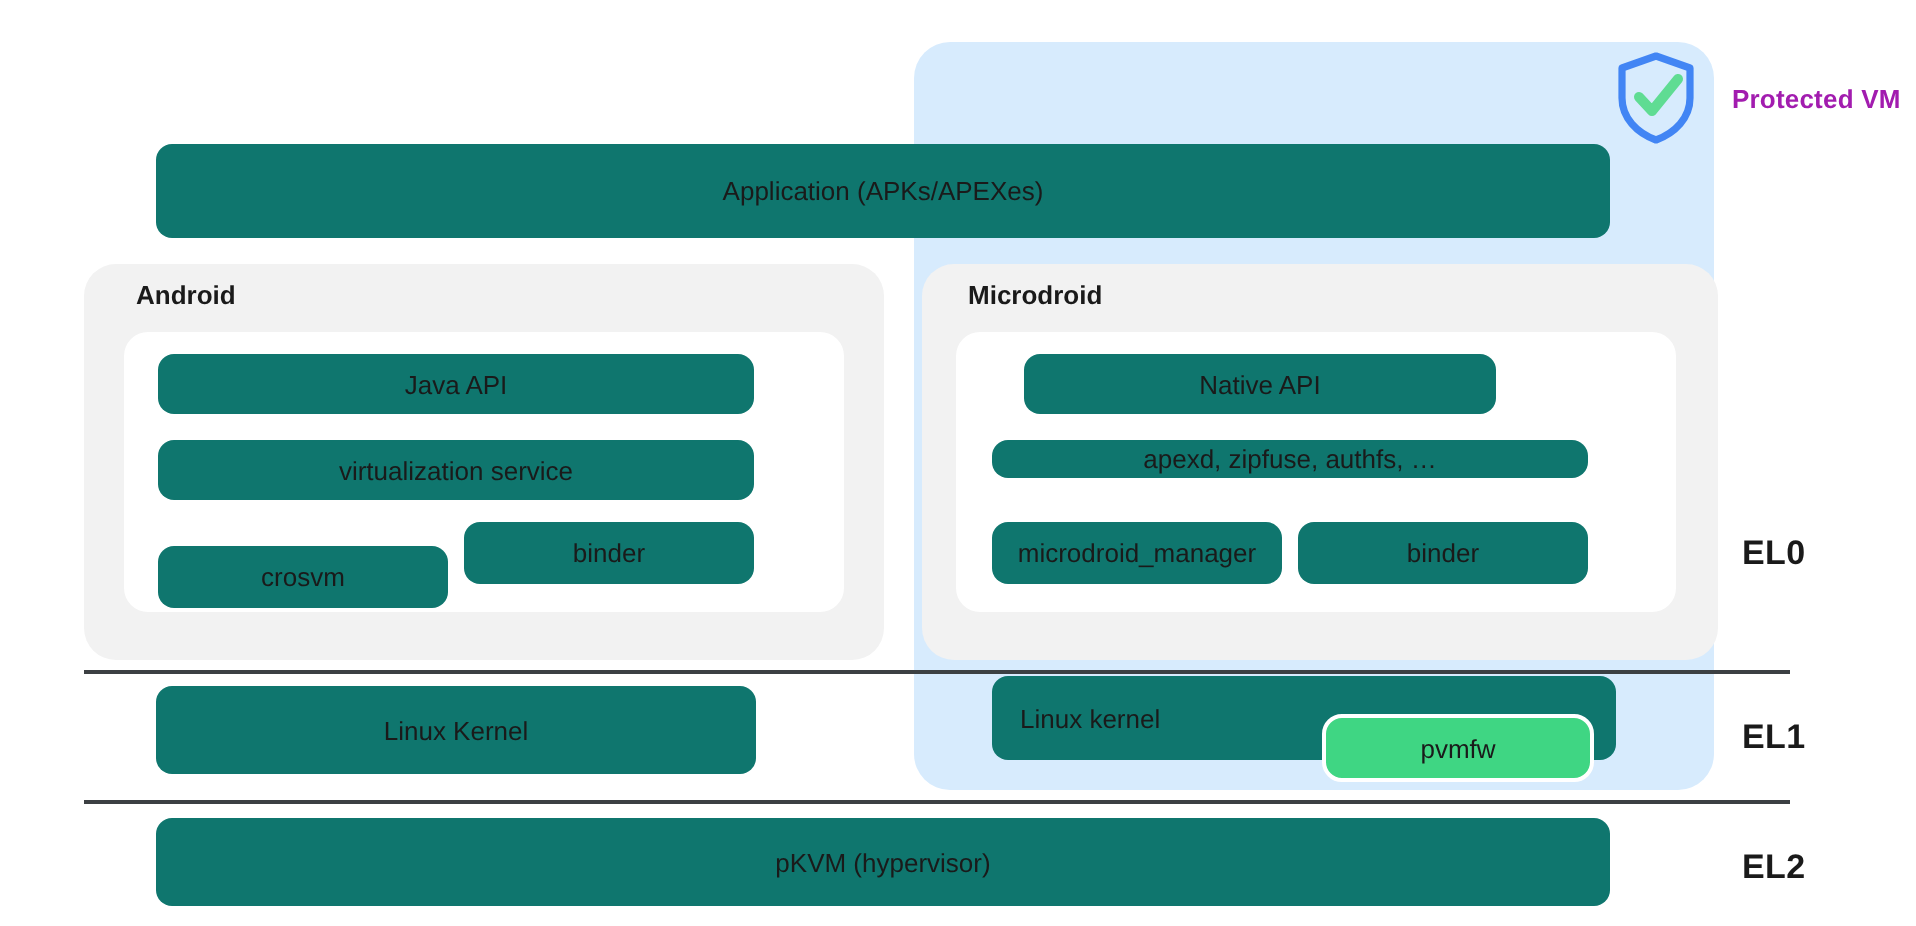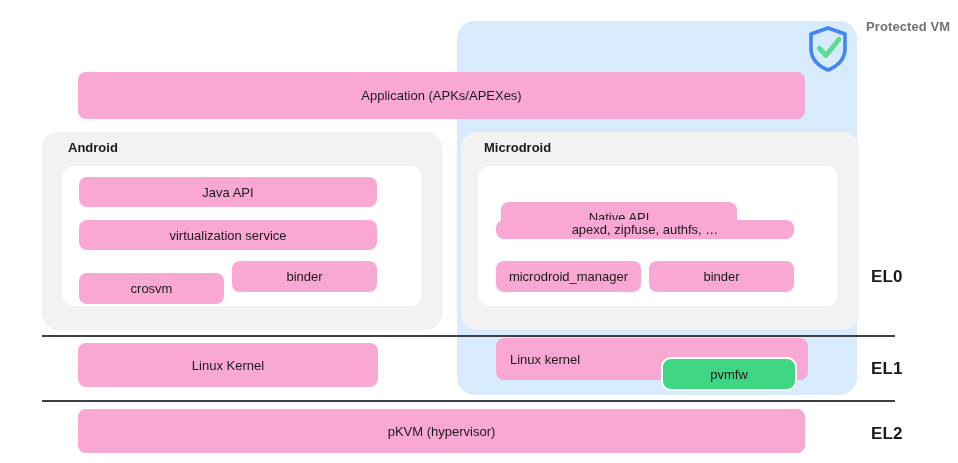--- a/index.html
+++ b/index.html
@@ -40,34 +40,34 @@
     width: 44px;
     height: 48px;
     z-index: 6;
   }
   .shield-icon svg { display: block; width: 100%; height: 100%; }
 
   
   .pvm-caption {
     position: absolute;
     left: 866px;
-    top: 19px;
+    top: 42px;
     width: 86px;
     font-size: 13px;
     font-weight: bold;
     line-height: 16px;
-    color: #737373;
+    color: #a21caf;
     letter-spacing: 0.1px;
     z-index: 6;
   }
 
   
   .gbar {
     position: absolute;
-    background: #f9a8d4;
+    background: #0f766e;
     border-radius: 8px;
     color: #1a1a1a;
     font-size: 13px;
     display: flex;
     align-items: center;
     justify-content: center;
     text-align: center;
     box-sizing: border-box;
     z-index: 4;
   }
@@ -156,21 +156,21 @@
 
   <div class="gbar" style="left:79px; top:177px; width:298px; height:30px;">Java API</div>
   <div class="gbar" style="left:79px; top:220px; width:298px; height:30px;">virtualization service</div>
   <div class="gbar" style="left:79px; top:261px; width:145px; height:31px;margin-top:12px;">crosvm</div>
   <div class="gbar" style="left:232px; top:261px; width:145px; height:31px;">binder</div>
 
   <div class="section-box" style="left:461px; top:132px; width:398px; height:198px;"></div>
   <div class="section-title" style="left:484px; top:140px;">Microdroid</div>
   <div class="inner-white" style="left:478px; top:166px; width:360px; height:140px;"></div>
 
-  <div class="gbar" style="left:501px; top:177px; width:236px; height:30px;margin-top:25px;">Native API</div>
+  <div class="gbar" style="left:512px; top:177px; width:236px; height:30px;">Native API</div>
   <div class="gbar" style="left:496px; top:220px; width:298px; height:19px;">apexd, zipfuse, authfs, …</div>
   <div class="gbar" style="left:496px; top:261px; width:145px; height:31px;">microdroid_manager</div>
   <div class="gbar" style="left:649px; top:261px; width:145px; height:31px;">binder</div>
 
   <div class="el-label" style="top:267px;">EL0</div>
   <div class="el-divider" style="top:335px;"></div>
 
   <div class="gbar" style="left:78px; top:343px; width:300px; height:44px;">Linux Kernel</div>
   <div class="gbar left-align" style="left:496px; top:338px; width:312px; height:42px;">Linux kernel</div>
   <div class="pvmfw-box" style="left:661px; top:357px; width:136px; height:34px;">pvmfw</div>

